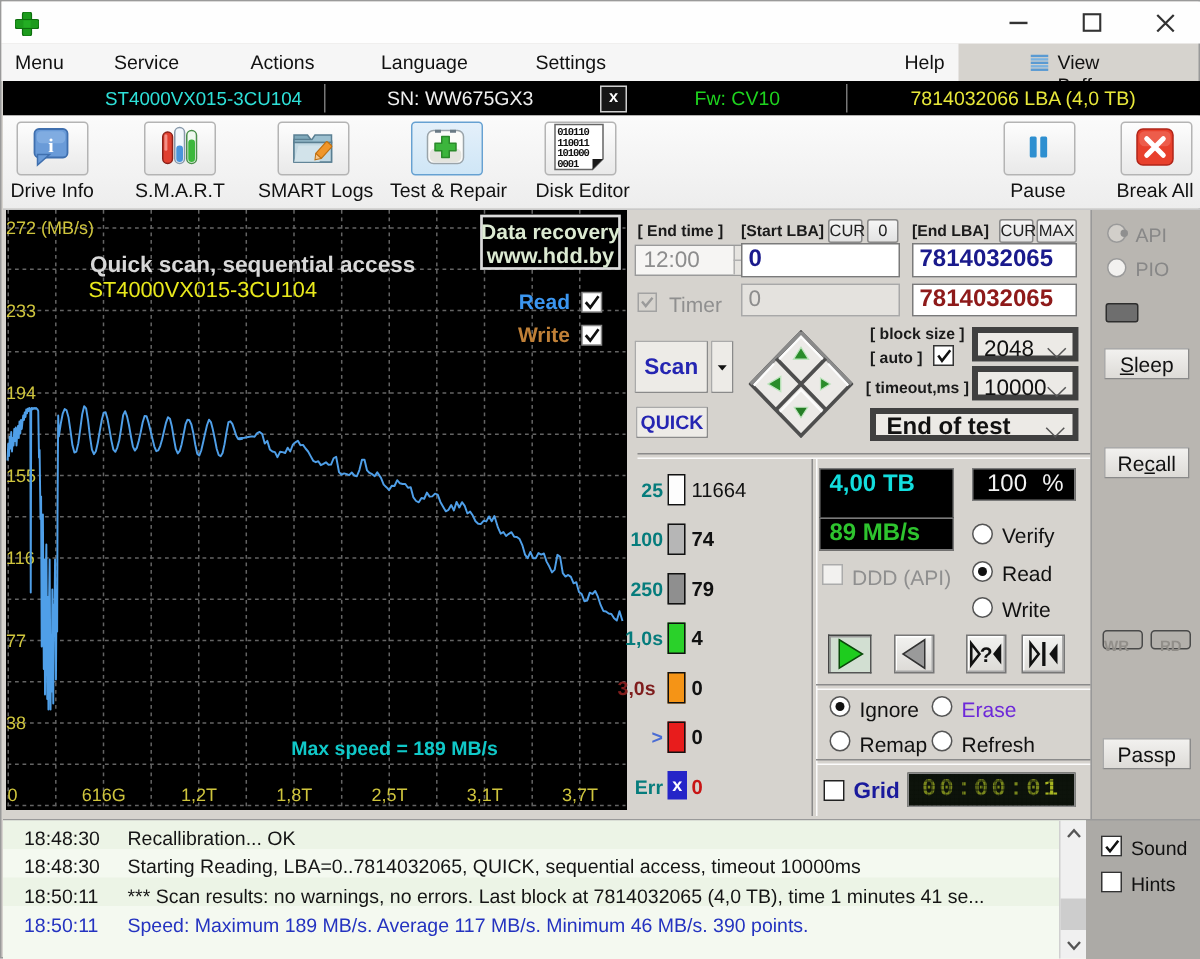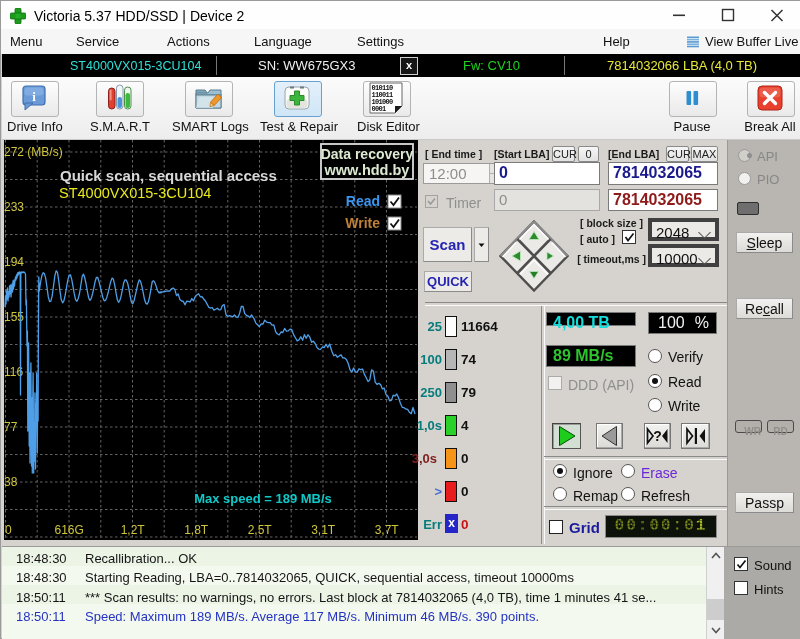--- a/index.html
+++ b/index.html
@@ -2,21 +2,21 @@
 <html><head><meta charset="utf-8">
 <style>
   html,body{margin:0;padding:0;}
   body{width:800px;height:639px;font-family:"Liberation Sans",sans-serif;background:#fff;overflow:hidden;}
   #win{position:absolute;left:0;top:0;width:800px;height:639px;box-sizing:border-box;border:1px solid #9a9a9a;background:#d6d3ce;}
   .abs{position:absolute;}
   
   #titlebar{left:0;top:0;width:800px;height:28px;background:#fefefe;}
   #title-text{left:33px;top:7px;font-size:14px;color:#000;}
   
-  #menubar{left:0;top:28px;width:800px;height:25px;background:#f6f6f6;font-size:13px;color:#111;}
+  #menubar{left:0;top:28px;width:638px;height:25px;background:#f6f6f6;font-size:13px;color:#111;}
   .mi{position:absolute;top:5px;}
   
   #devbar{left:1px;top:53px;width:798px;height:23px;background:#000;font-size:13px;}
   .seg{position:absolute;top:4px;white-space:nowrap;}
   .vsep{position:absolute;top:2px;width:1px;height:19px;background:#777;}
   
   #toolbar{left:1px;top:76px;width:798px;height:62px;background:linear-gradient(#fbfbfb,#ededed);border-bottom:1px solid #c9c9c9;}
   .tbtn{position:absolute;top:4px;width:46px;height:34px;border:1px solid #b4b4b4;border-radius:3px;background:linear-gradient(#fdfdfd,#e9e9e9);}
   .tlbl{position:absolute;top:42px;font-size:13px;color:#111;text-align:center;white-space:nowrap;}
   
@@ -41,21 +41,20 @@
   #brpanel{left:723px;top:545px;width:76px;height:93px;background:#acaaa6;border-top:1px solid #9a9a9a;}
 </style></head>
 <body>
 <div id="win">
   <div class="abs" id="titlebar">
     <svg class="abs" style="left:9px;top:7px" width="16" height="16" viewBox="0 0 16 16">
       <rect x="5" y="0" width="6" height="16" rx="1.5" fill="#1d9b1d" stroke="#0d6e0d" stroke-width="0.8"></rect>
       <rect x="0" y="5" width="16" height="6" rx="1.5" fill="#1d9b1d" stroke="#0d6e0d" stroke-width="0.8"></rect>
       <rect x="5.6" y="5.6" width="4.8" height="4.8" fill="#23ad23"></rect>
     </svg>
-    <span class="abs" id="title-text">Victoria 5.37 HDD/SSD | Device 2</span>
     <svg class="abs" style="left:668px;top:0" width="120" height="28" viewBox="0 0 120 28">
       <rect x="4" y="13.5" width="12" height="1.6" fill="#333"></rect>
       <rect x="53.5" y="8.5" width="11" height="11" fill="none" stroke="#333" stroke-width="1.4"></rect>
       <path d="M102.5 9 L113.5 20 M113.5 9 L102.5 20" stroke="#333" stroke-width="1.5" fill="none"></path>
     </svg>
   </div>
   <div class="abs" id="menubar">
     <span class="mi" style="left:9px">Menu</span>
     <span class="mi" style="left:75px">Service</span>
     <span class="mi" style="left:166px">Actions</span>
@@ -267,44 +266,48 @@
     </div>
     <div class="combo" style="left:227px;top:78px;width:71px;height:23px">
       <span class="abs" style="left:4px;top:2px;font-size:15px;color:#111">2048</span>
       <div class="chev" style="right:6px;top:6px"></div>
     </div>
     <div class="abs blbl" style="right:81px;top:113px">[ timeout,ms ]</div>
     <div class="combo" style="left:227px;top:104px;width:71px;height:23px">
       <span class="abs" style="left:4px;top:2px;font-size:15px;color:#111">10000</span>
       <div class="chev" style="right:6px;top:6px"></div>
     </div>
+    <div class="combo" style="left:159px;top:132px;width:139px;height:22px">
+      <span class="abs" style="left:7px;top:0;font-size:16px;font-weight:bold;color:#111">End of test</span>
+      <div class="chev" style="right:7px;top:5px"></div>
+    </div>
     <div class="abs" style="left:4px;top:162px;width:302px;height:2px;border-top:1px solid #8a8a8a;border-bottom:1px solid #fbfbfb"></div>
     <div class="abs" style="left:120px;top:166px;width:2px;height:238px;border-left:1px solid #8a8a8a;border-right:1px solid #fbfbfb"></div>
     <div class="abs" style="right:285px;top:179px;font-weight:bold;font-size:13px;color:#067c7c;white-space:nowrap">25</div>
     <div class="abs" style="left:24px;top:176px;width:12px;height:21px;background:#fdfdfd;border:1px solid #111;box-sizing:border-box"></div>
-    <div class="abs" style="left:40px;top:179px;font-weight:bold;font-size:13.5px;color:#111">11664</div>
+    <div class="abs" style="left:40px;top:179px;font-weight:normal;font-size:13.5px;color:#111">11664</div>
     <div class="abs" style="right:285px;top:212px;font-weight:bold;font-size:13px;color:#067c7c;white-space:nowrap">100</div>
     <div class="abs" style="left:24px;top:209px;width:12px;height:21px;background:#b6b6b6;border:1px solid #111;box-sizing:border-box"></div>
     <div class="abs" style="left:40px;top:212px;font-weight:bold;font-size:13.5px;color:#111">74</div>
     <div class="abs" style="right:285px;top:245px;font-weight:bold;font-size:13px;color:#067c7c;white-space:nowrap">250</div>
     <div class="abs" style="left:24px;top:242px;width:12px;height:21px;background:#8f8f8f;border:1px solid #111;box-sizing:border-box"></div>
     <div class="abs" style="left:40px;top:245px;font-weight:bold;font-size:13.5px;color:#111">79</div>
     <div class="abs" style="right:285px;top:278px;font-weight:bold;font-size:13px;color:#067c7c;white-space:nowrap">1,0s</div>
     <div class="abs" style="left:24px;top:275px;width:12px;height:21px;background:#2ad12a;border:1px solid #111;box-sizing:border-box"></div>
     <div class="abs" style="left:40px;top:278px;font-weight:bold;font-size:13.5px;color:#111">4</div>
     <div class="abs" style="right:290px;top:311px;font-weight:bold;font-size:13px;color:#7f1d1d;white-space:nowrap">3,0s</div>
     <div class="abs" style="left:24px;top:308px;width:12px;height:21px;background:#f59416;border:1px solid #111;box-sizing:border-box"></div>
     <div class="abs" style="left:40px;top:311px;font-weight:bold;font-size:13.5px;color:#111">0</div>
     <div class="abs" style="right:285px;top:344px;font-weight:bold;font-size:13px;color:#4a6cd4;white-space:nowrap">&gt;</div>
     <div class="abs" style="left:24px;top:341px;width:12px;height:21px;background:#e81c1c;border:1px solid #111;box-sizing:border-box"></div>
     <div class="abs" style="left:40px;top:344px;font-weight:bold;font-size:13.5px;color:#111">0</div>
     <div class="abs" style="right:285px;top:377px;font-weight:bold;font-size:13px;color:#067c7c;white-space:nowrap">Err</div>
     <div class="abs" style="left:24px;top:374px;width:13px;height:19px;background:#2525c8;color:#fff;font-weight:bold;font-size:12px;text-align:center;line-height:18px">x</div>
     <div class="abs" style="left:40px;top:377px;font-weight:bold;font-size:13.5px;color:#c81414">0</div>
-    <div class="abs" style="left:125px;top:172px;width:90px;height:14px;background:#000;border:1px solid #7a7a7a;box-sizing:border-box">
+    <div class="abs" style="left:125px;top:172px;width:90px;height:34px;background:#000;border:1px solid #7a7a7a;box-sizing:border-box">
         <span style="position:absolute;left:6px;top:1px;font-size:16px;font-weight:bold;color:#13dede">4,00 TB</span>
       </div>
     <div class="abs" style="left:227px;top:172px;width:69px;height:22px;background:#000;border:1px solid #7a7a7a;box-sizing:border-box">
         <span style="position:absolute;left:9px;top:1px;font-size:16px;color:#f2f2f2">100</span>
         <span style="position:absolute;right:7px;top:1px;font-size:16px;color:#f2f2f2">%</span>
       </div>
     <div class="abs" style="left:125px;top:205px;width:90px;height:22px;background:#000;border:1px solid #7a7a7a;box-sizing:border-box">
         <span style="position:absolute;left:6px;top:1px;font-size:16px;font-weight:bold;color:#2ec42e">89 MB/s</span>
       </div>
     <div class="cb" style="left:127px;top:236px;width:14px;height:14px;background:#f2f1ef;border-color:#ababab"></div>
@@ -363,21 +366,21 @@
   <div class="abs" id="rpanel">
     <div class="radio" style="left:10px;top:9px;width:13px;height:13px;background:#d2cfca;border-color:#9a9a9a">
         <div class="rdot" style="background:#8f8f8f;left:8px;top:3px;width:5px;height:5px"></div>
       </div>
     <span class="abs" style="left:29px;top:9px;font-size:13px;color:#878787">API</span>
     <div class="radio" style="left:10px;top:32px;width:13px;height:13px;background:#f2f1ef;border-color:#9a9a9a"></div>
     <span class="abs" style="left:29px;top:32px;font-size:13px;color:#878787">PIO</span>
     <div class="abs" style="left:9px;top:62px;width:20px;height:11px;background:#6e6e6e;border:1px solid #2e2e2e;border-radius:2px"></div>
     <div class="button" style="left:8px;top:92px;width:57px;height:21px;background:linear-gradient(#f2f1ef,#dddbd7)"><span style="font-size:14px;color:#111;line-height:20px"><u>S</u>leep</span></div>
     <div class="button" style="left:8px;top:158px;width:57px;height:21px;background:linear-gradient(#f2f1ef,#dddbd7)"><span style="font-size:14px;color:#111;line-height:20px">Re<u>c</u>all</span></div>
-    <div class="abs" style="left:7px;top:280px;width:27px;height:13px;border:1px solid #4a4a4a;border-radius:3px;background:#b3b0ab;text-align:right;box-sizing:border-box"><span style="font-size:10px;font-weight:bold;color:#918e89;line-height:11px">WR</span></div>
+    <div class="abs" style="left:7px;top:280px;width:27px;height:13px;border:1px solid #4a4a4a;border-radius:3px;background:#b3b0ab;text-align:left;box-sizing:border-box"><span style="font-size:10px;font-weight:bold;color:#918e89;line-height:11px">WR</span></div>
     <div class="abs" style="left:39px;top:280px;width:27px;height:13px;border:1px solid #4a4a4a;border-radius:3px;background:#b3b0ab;text-align:center;box-sizing:border-box"><span style="font-size:10px;font-weight:bold;color:#918e89;line-height:11px">RD</span></div>
     <div class="button" style="left:7px;top:352px;width:59px;height:21px;background:linear-gradient(#f2f1ef,#dddbd7)"><span style="font-size:14px;color:#111;line-height:20px">Passp</span></div>
   </div>
   <div class="abs" id="log">
     <div class="abs" style="left:0;top:0;width:722px;height:19px;background:#ecf4e6"></div>
     <div class="abs" style="left:0;top:38px;width:722px;height:19px;background:#ecf4e6"></div>
     <span class="lrow" style="left:14px;top:4px">18:48:30</span>
     <span class="lrow" style="left:83px;top:4px">Recallibration... OK</span>
     <span class="lrow" style="left:14px;top:23px">18:48:30</span>
     <span class="lrow" style="left:83px;top:23px">Starting Reading, LBA=0..7814032065, QUICK, sequential access, timeout 10000ms</span>

